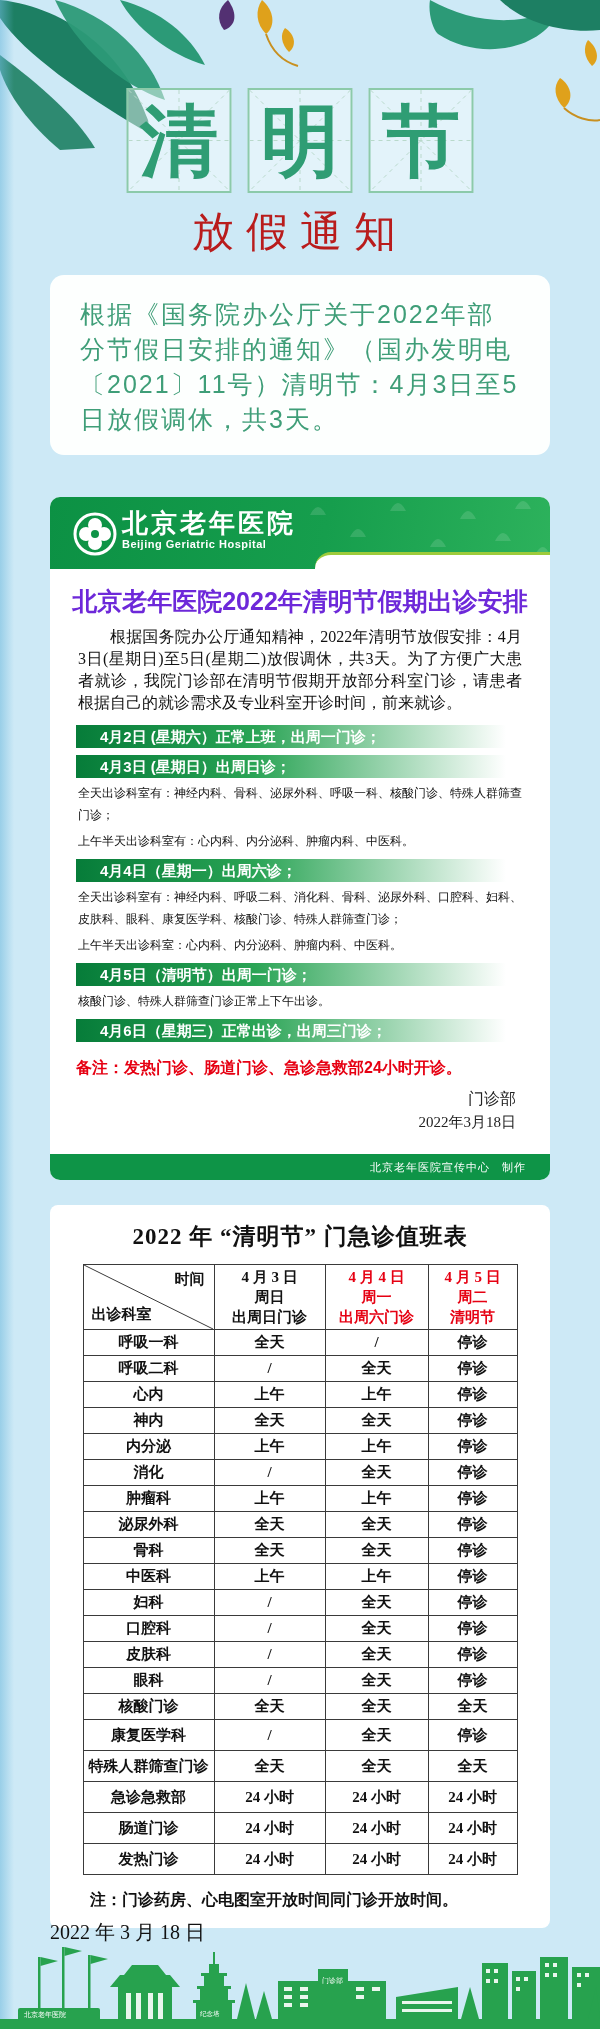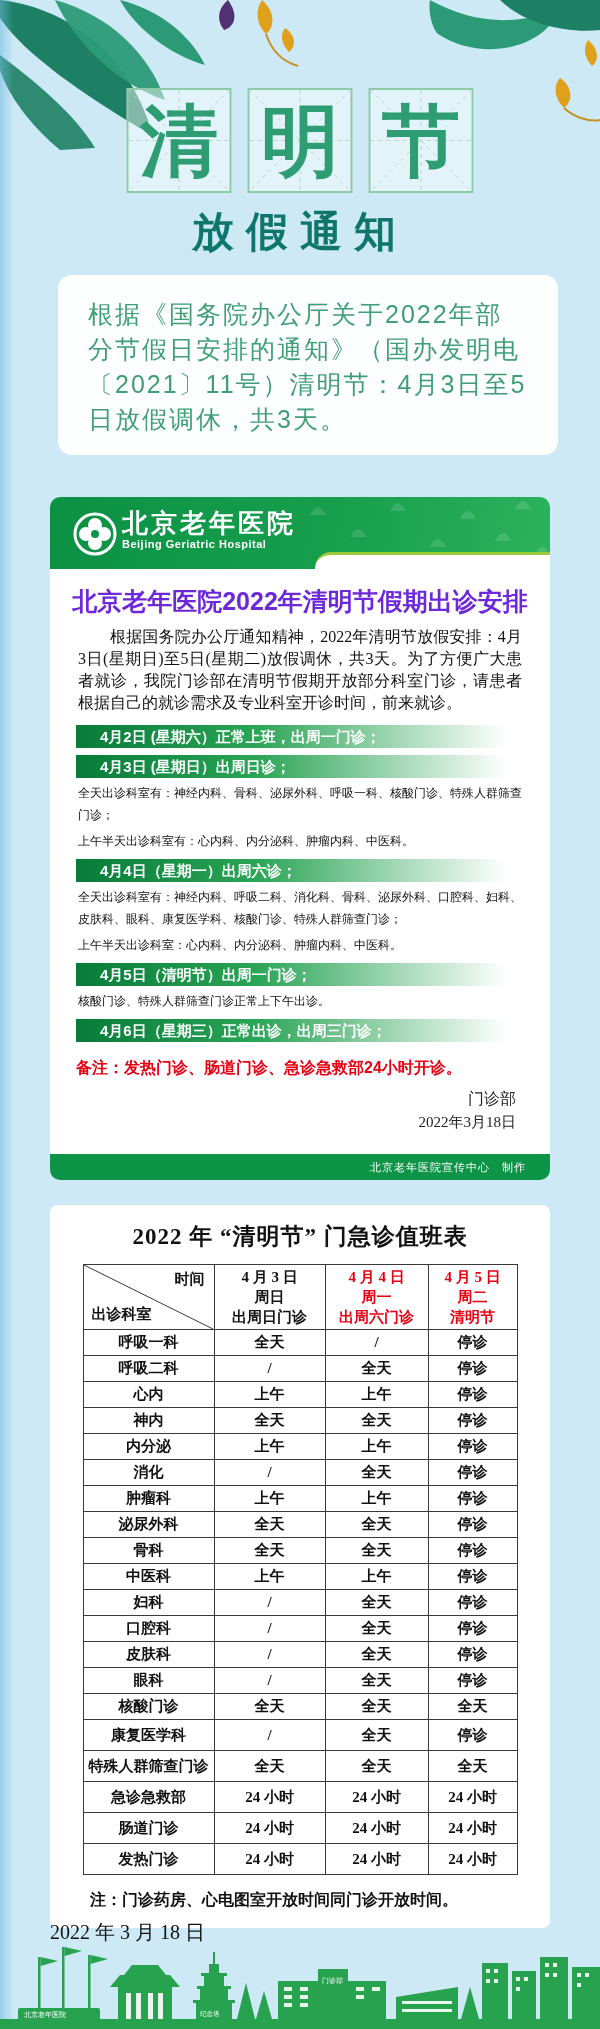--- a/index.html
+++ b/index.html
@@ -11,24 +11,24 @@
 
   
   .title-boxes{position:absolute;top:88px;left:50%;transform:translateX(-50%);
                display:flex;gap:16px;z-index:6;}
   .tbox{position:relative;width:105px;height:105px;border:2px solid #8ccaaa;
         background:rgba(255,255,255,.45);box-sizing:border-box;}
   .tbox svg{position:absolute;inset:0;}
   .tbox .ch{position:absolute;inset:0;display:flex;align-items:center;justify-content:center;
             font-size:78px;font-weight:bold;color:#2f9d74;line-height:1;}
   .subtitle{position:absolute;top:204px;left:0;width:100%;text-align:center;
-            font-size:42px;font-weight:700;color:#0f766e;letter-spacing:12px;z-index:6;}
+            font-size:42px;font-weight:400;color:#b91c1c;letter-spacing:12px;z-index:6;}
 
   
-  .notice-card{position:absolute;top:275px;left:58px;width:500px;height:180px;
+  .notice-card{position:absolute;top:275px;left:50px;width:500px;height:180px;
                background:#fdfffe;border-radius:14px;box-sizing:border-box;
                padding:22px 30px;z-index:6;}
   .notice-card p{margin:0;font-size:25px;line-height:35px;letter-spacing:2px;
                  color:#3f9e78;font-weight:500;}
 
   
   .hospital-card{position:absolute;top:497px;left:50px;width:500px;height:683px;
                  background:#ffffff;border-radius:10px;overflow:hidden;z-index:6;
                  display:flex;flex-direction:column;box-sizing:border-box;}
   .hheader{position:relative;height:72px;flex:0 0 auto;

